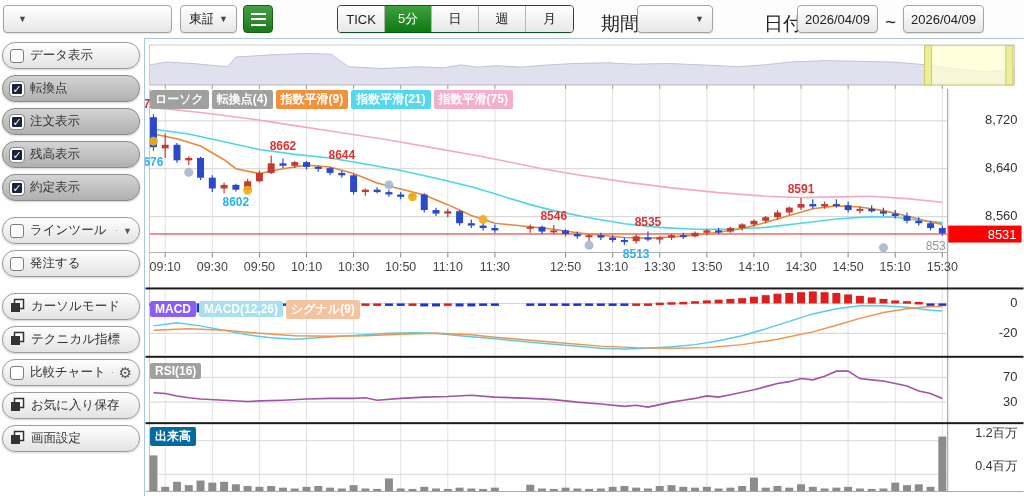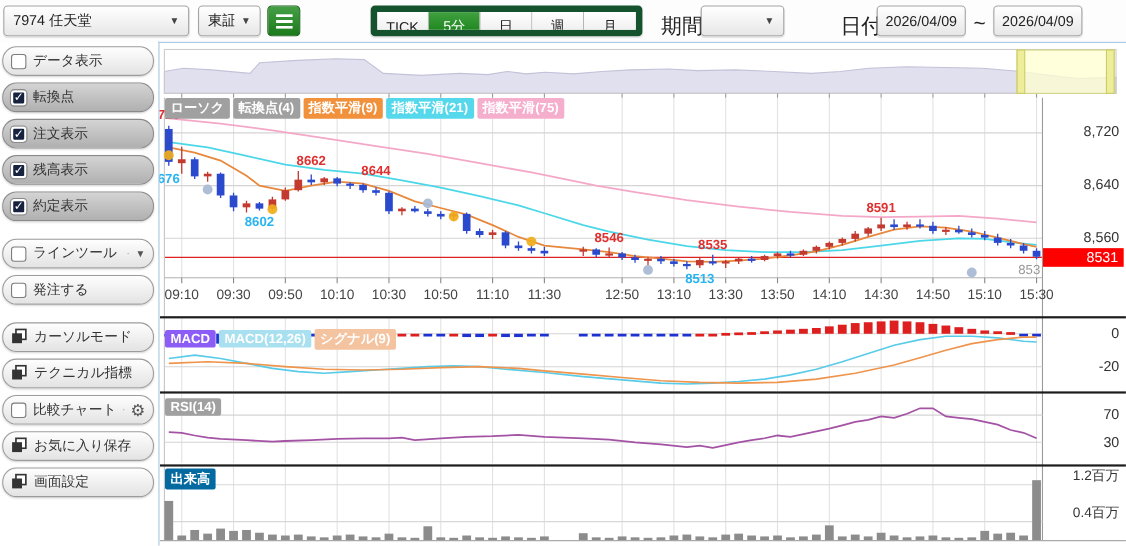--- a/index.html
+++ b/index.html
@@ -15,21 +15,21 @@
   .tb-select .val { flex:1; white-space:nowrap; overflow:hidden; }
   .caret { font-size:9px; color:#444; margin-left:6px; }
   .tb-label { position:absolute; top:11px; font-size:19px; color:#222; }
   .tb-input { padding:0 7px; font-size:13px; color:#222; }
   #list-btn { position:absolute; left:243px; top:5px; width:30px; height:28px;
     border:1px solid #156015; border-radius:4px; background:linear-gradient(#45a045,#1b7a1b);
     display:flex; align-items:center; justify-content:center; }
   .list-icon { width:15px; height:13px;
     background-image:repeating-linear-gradient(to bottom,#fff 0 2px,rgba(0,0,0,0) 2px 5.5px); }
   #interval-group { position:absolute; left:337px; top:5px; height:28px; display:flex;
-    border:6px solid #14532d; border-radius:4px; overflow:hidden; box-shadow:0 1px 1px rgba(0,0,0,.1);}
+    border:1px solid #14532d; border-radius:4px; overflow:hidden; box-shadow:0 1px 1px rgba(0,0,0,.1);}
   .iv-btn { width:47px; height:26px; border:none; border-right:1px solid #b5b5b5;
     background:linear-gradient(#ffffff,#e7e7e7); font-size:13px; color:#222;
     font-family:"Liberation Sans",sans-serif; }
   .iv-btn:last-child { border-right:none; }
   .iv-btn.active { background:linear-gradient(#3fa03f,#0f7a0f); color:#fff; }
   
   #sidebar { position:absolute; left:0; top:38px; width:144px; height:458px; background:#fff; }
   .sb-btn { width:138px; height:27px; margin:6px 0 0 2px; border:1px solid #9c9c9c;
     border-radius:13px; background:linear-gradient(#fefefe,#e3e3e3);
     display:flex; align-items:center; padding:12px 7px; font-size:12.5px; color:#333;
@@ -56,21 +56,20 @@
   #legend-rsi   { left:5px; top:322px; }
   #legend-vol   { left:5px; top:387px; }
   .badge { display:inline-block; padding:1px 5px; margin-right:3px; font-size:12px;
     font-weight:bold; color:#fff; border-radius:2px; }
 </style>
 </head>
 <body>
 
 <div id="toolbar">
   <div class="tb-select" style="left:3px;width:169px">
-    <span class="val">7974 任天堂</span>
     <span class="caret">▼</span>
   </div>
   <div class="tb-select" style="left:180px;width:57px">
     <span class="val">東証</span>
     <span class="caret">▼</span>
   </div>
   <button id="list-btn">
     <span class="list-icon"></span>
   </button>
   <div id="interval-group">
@@ -616,15 +615,15 @@
         <rect x="879.6" y="488.48" width="8" height="2.519999999999982" fill="#8c8c8c"></rect>
         <rect x="891.4000000000001" y="482.6" width="8" height="8.399999999999977" fill="#8c8c8c"></rect>
         <rect x="903.2" y="485.12" width="8" height="5.8799999999999955" fill="#8c8c8c"></rect>
         <rect x="915" y="484.28" width="8" height="6.720000000000027" fill="#8c8c8c"></rect>
         <rect x="926.8000000000001" y="486.8" width="8" height="4.199999999999989" fill="#8c8c8c"></rect>
         <rect x="938.6" y="436.4" width="8" height="54.60000000000002" fill="#8c8c8c"></rect>
       </g>
     </svg>
   <div class="legend" id="legend-price"><span class="badge" style="background: rgb(160, 160, 160);">ローソク</span><span class="badge" style="background: rgb(160, 160, 160);">転換点(4)</span><span class="badge" style="background: rgb(241, 145, 60);">指数平滑(9)</span><span class="badge" style="background: rgb(85, 216, 236);">指数平滑(21)</span><span class="badge" style="background: rgb(246, 174, 205);">指数平滑(75)</span></div>
   <div class="legend" id="legend-macd"><span class="badge" style="background: #8b5cf6;">MACD</span><span class="badge" style="background: rgb(168, 224, 240);">MACD(12,26)</span><span class="badge" style="background: rgb(244, 196, 160);">シグナル(9)</span></div>
-  <div class="legend" id="legend-rsi"><span class="badge" style="background: rgb(160, 160, 160);">RSI(14)</span></div>
+  <div class="legend" id="legend-rsi"><span class="badge" style="background: rgb(160, 160, 160);">RSI(16)</span></div>
   <div class="legend" id="legend-vol"><span class="badge" style="background: #0369a1;">出来高</span></div>
 </div>
 
 </body></html>

